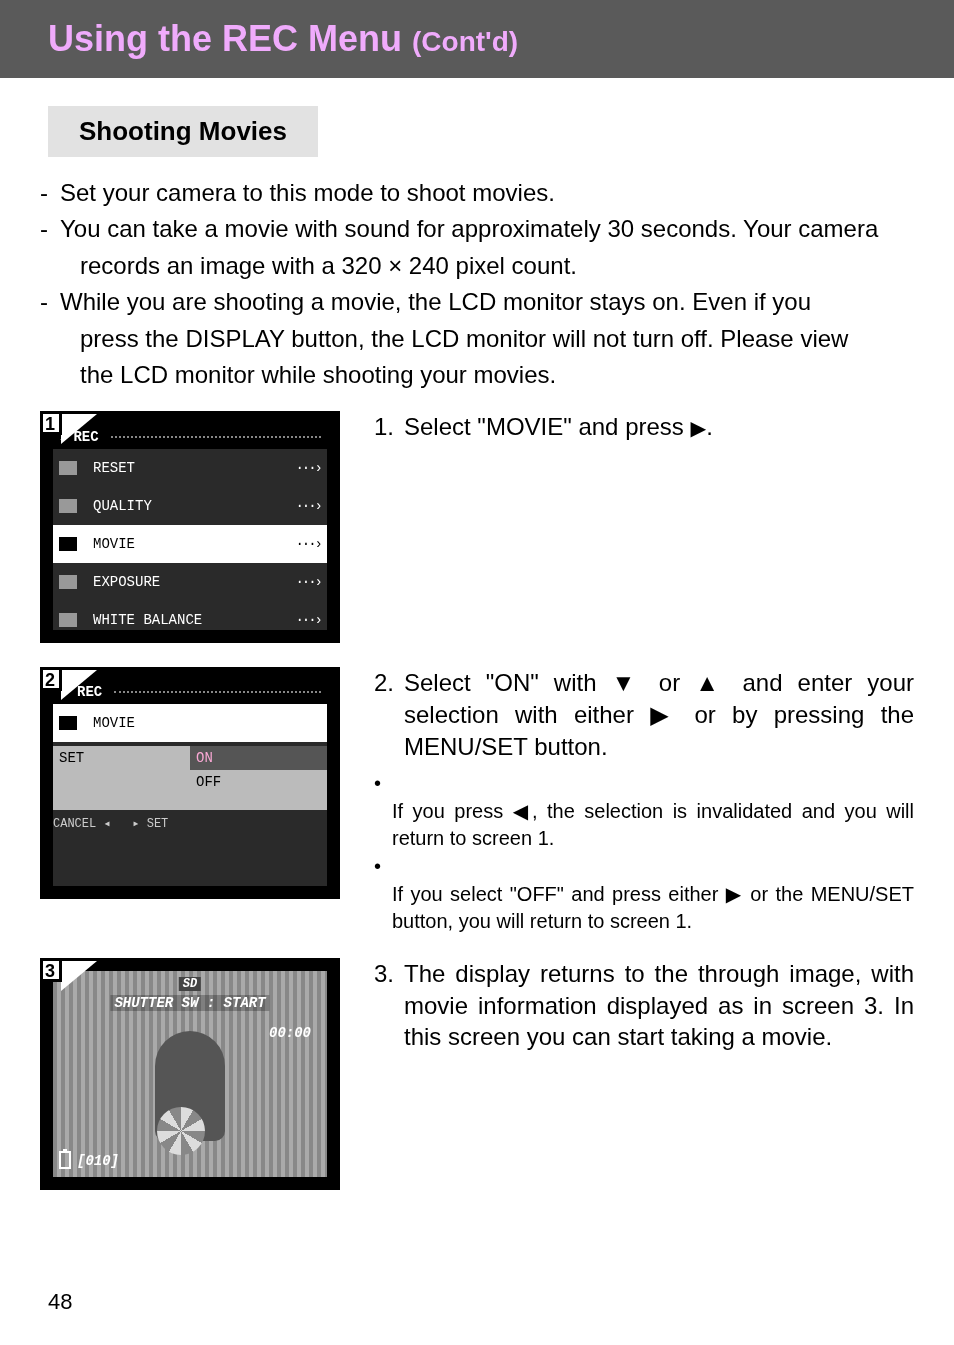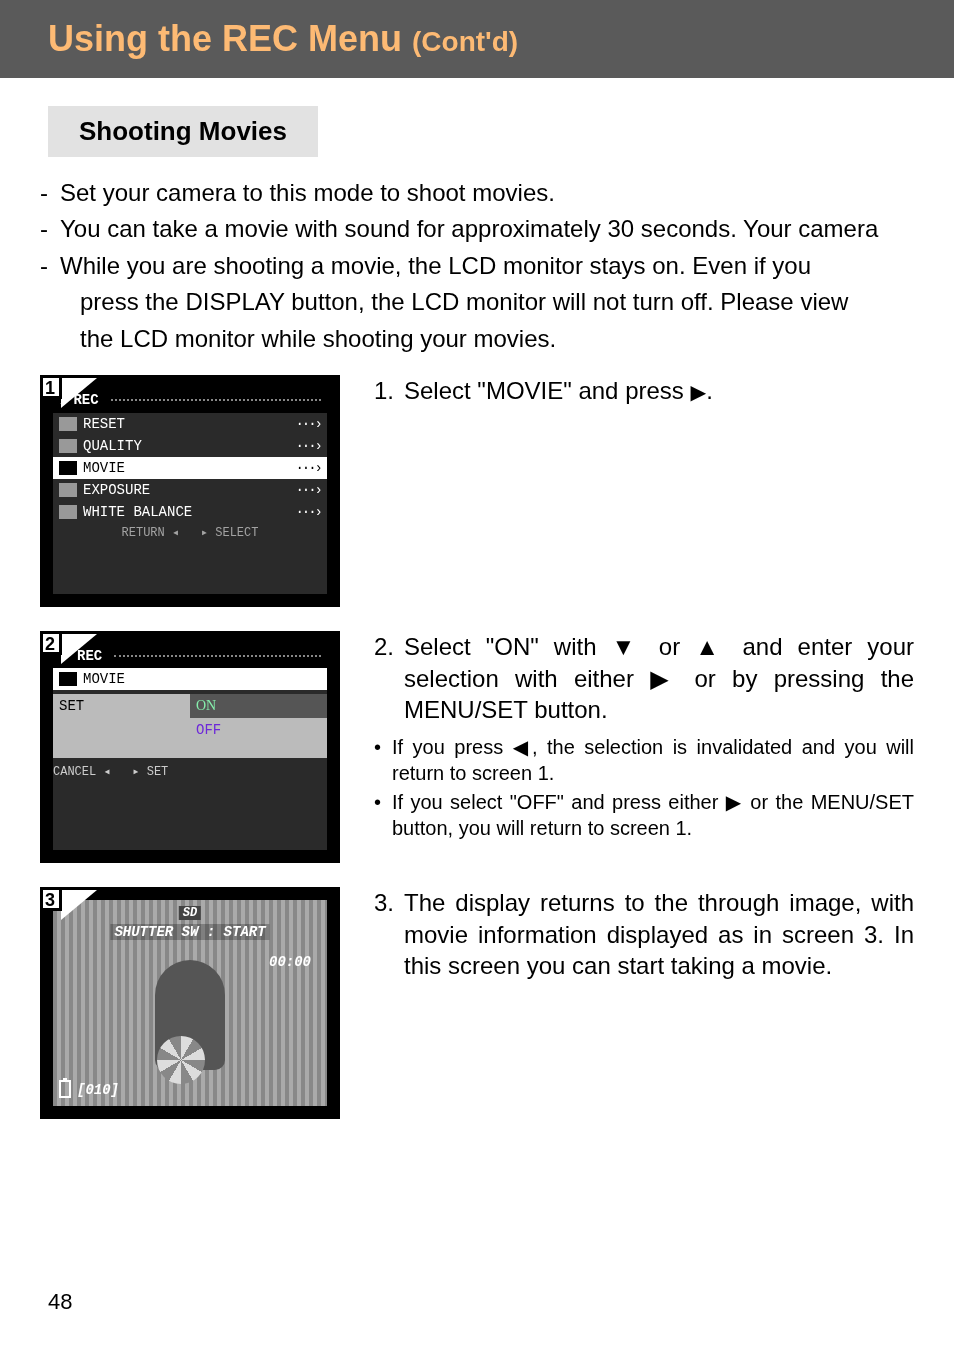--- a/index.html
+++ b/index.html
@@ -6,21 +6,21 @@
   body {
     width: 954px;
     height: 1345px;
     background: #fff;
     font-family: Arial, Helvetica, sans-serif;
     color: #000;
     position: relative;
   }
   .header-bar {
     background: #5a5a5a;
-    color: #fdba74;
+    color: #f0abfc;
     padding: 18px 28px 18px 48px;
     font-weight: bold;
   }
   .header-bar .h-main { font-size: 36px; }
   .header-bar .h-sub  { font-size: 28px; }
   .subhead-box {
     margin: 28px 0 20px 48px;
     background: #e2e2e2;
     display: inline-block;
     padding: 10px 31px;
@@ -58,32 +58,32 @@
   .screen .diag {
     position: absolute; top: 0; left: 18px;
     width: 0; height: 0;
     border-top: 30px solid #fff;
     border-right: 36px solid transparent;
     z-index: 4;
   }
   .screen-inner { position: absolute; inset: 10px; background: #2a2a2a; color: #fff; font-family: "Courier New", monospace; font-size: 14px; overflow: hidden; }
   .menu-title { background: #000; padding: 4px 6px; font-weight: bold; display: flex; align-items: center; gap: 6px; }
   .menu-title .dots { flex:1; border-top: 2px dotted #888; margin-left: 6px; height: 0; }
-  .menu-item { display: flex; align-items: center; padding: 3px 6px; gap: 6px; }
+  .menu-item { display: flex; align-items: center; padding: 11px 6px; gap: 16px; }
   .menu-item .ico { width: 18px; height: 14px; background: #999; display:inline-block; }
   .menu-item.selected { background: #fff; color: #000; }
   .menu-item .arrow { margin-left: auto; letter-spacing: -2px; }
   .menu-foot { font-size: 12px; text-align: center; padding-top: 2px; color: #a3a3a3; }
 
   
   .s2-body { background: #bbb; color:#000; margin-top:4px; }
   .s2-row { display:flex; }
   .s2-left { flex:1; padding:4px 6px; }
   .s2-right { flex:1; padding:4px 6px; }
-  .s2-right.sel { background:#555; color:#86efac;font-family:Liberation Serif, serif; }
+  .s2-right.sel { background:#555; color:#f9a8d4; }
   .s2-foot { font-size:12px; color:#ccc; padding-top:6px; }
 
   
   .s3-inner { position:absolute; inset:10px; background: repeating-linear-gradient(90deg,#888 0 4px,#aaa 4px 8px); }
   .s3-overlay { position:absolute; inset:0; color:#fff; font-family:"Courier New",monospace; font-size:14px; font-weight:bold;font-style:italic; }
   .s3-sd { position:absolute; top:6px; left:50%; transform:translateX(-50%); background:#444; padding:0 4px; font-size:12px; }
   .s3-shutter { position:absolute; top:24px; left:50%; transform:translateX(-50%); white-space:nowrap; background:rgba(0,0,0,.25); padding:0 4px; }
   .s3-time { position:absolute; top:54px; right:16px; }
   .s3-count { position:absolute; bottom:8px; left:24px;margin-top:35px; }
   .s3-batt { position:absolute; bottom:8px; left:6px; width:12px; height:18px; border:2px solid #fff; }
@@ -97,21 +97,21 @@
     background: repeating-conic-gradient(#ddd 0 30deg, #888 30deg 60deg);
   }
 
   .step-text { flex:1; font-size:24px; line-height:1.32; text-align: justify; }
   .step-text .lead { display:flex; }
   .step-text .ln { flex:0 0 30px; }
   .step-text .body { flex:1; }
   .sub-bullets { margin-top:8px; font-size:20px; }
   .sub-bullets .b { display:flex; margin-top:2px; }
   .sub-bullets .dot { flex:0 0 18px; }
-  .sub-bullets .btxt { flex:1; text-align: justify; }
+  .sub-bullets .btxt { flex:1; text-align: justify; margin-top: 28px; }
 
   .tri-r::after { content:"\25B6"; font-size:0.85em; }
 
   .page-num { position:absolute; bottom:30px; left:48px; font-size:22px; }
 </style>
 </head>
 <body>
 
 
 
@@ -125,20 +125,24 @@
 
 
 <div class="intro">
   <div class="row">
       <span class="dash">-</span>
       <span class="txt">Set your camera to this mode to shoot movies.</span>
     </div>
   <div class="row">
       <span class="dash">-</span>
       <span class="txt">You can take a movie with sound for approximately 30 seconds. Your camera</span>
+    </div>
+  <div class="row">
+      <span class="dash"></span>
+      <span class="txt indent">records an image with a 320 × 240 pixel count.</span>
     </div>
   <div class="row">
       <span class="dash">-</span>
       <span class="txt">While you are shooting a movie, the LCD monitor stays on. Even if you</span>
     </div>
   <div class="row">
       <span class="dash"></span>
       <span class="txt indent">press the DISPLAY button, the LCD monitor will not turn off. Please view</span>
     </div>
   <div class="row">
@@ -209,21 +213,21 @@
             <span class="ico" style="background:#000"></span>
             <span>MOVIE</span>
           </div>
         <div class="s2-body">
           <div class="s2-row">
               <div class="s2-left">SET</div>
               <div class="s2-right sel">ON</div>
             </div>
           <div class="s2-row">
               <div class="s2-left"></div>
-              <div class="s2-right" style="color:#6d28d9">OFF</div>
+              <div class="s2-right" style="color:#000000">OFF</div>
             </div>
           <div class="s2-row">
               <div class="s2-left"></div>
               <div class="s2-right"></div>
             </div>
           <div class="s2-row">
               <div class="s2-left"></div>
               <div class="s2-right"></div>
             </div>
         </div>

